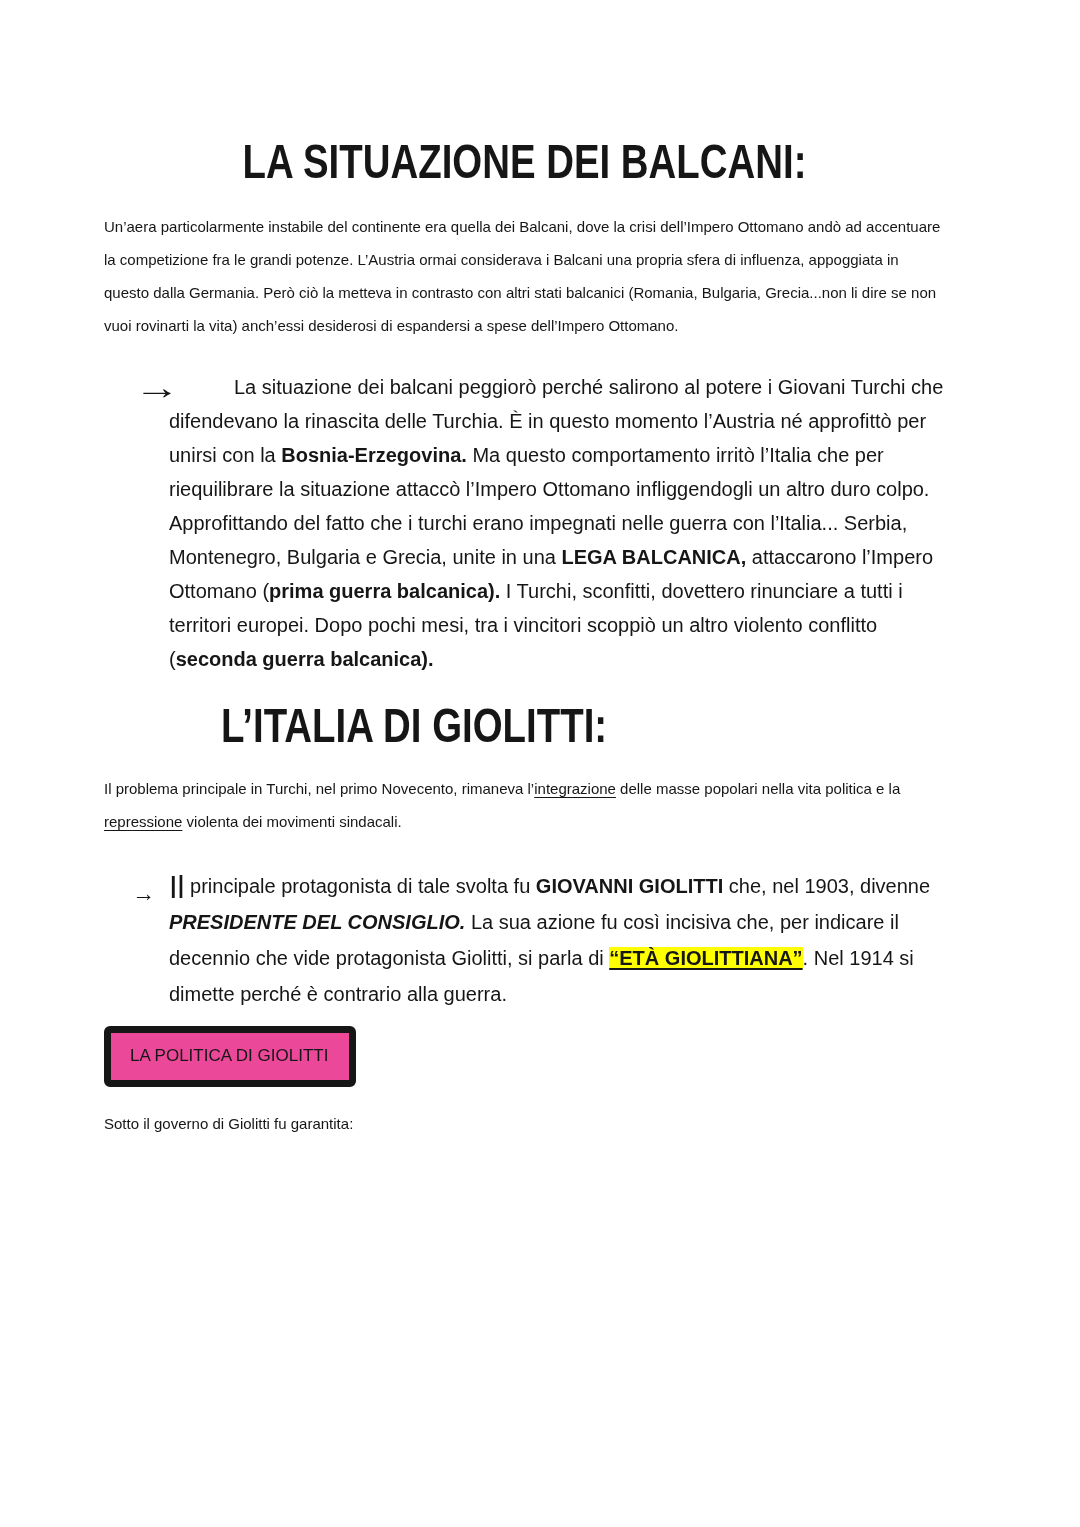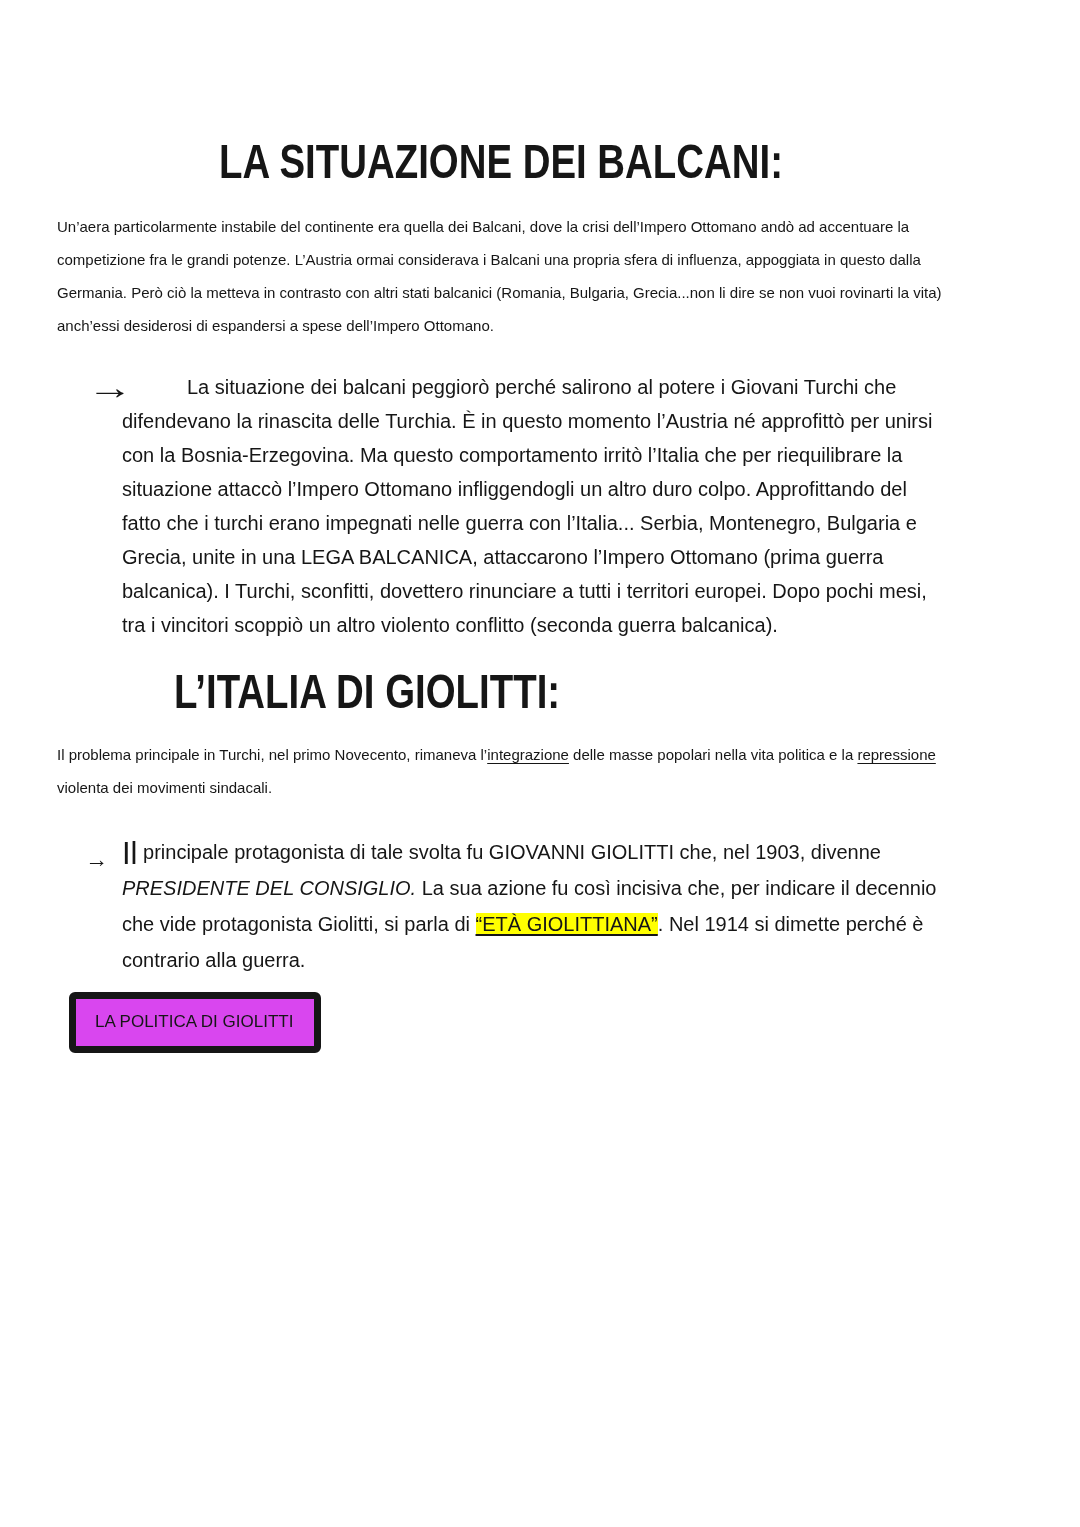--- a/index.html
+++ b/index.html
@@ -4,21 +4,21 @@
 <style>
   * { margin:0; padding:0; box-sizing:border-box; }
   html,body { background:#ffffff; }
   body {
     width:1080px; height:1527px;
     font-family:"Liberation Sans", sans-serif;
     color:var(--ink,#161616);
     overflow:hidden;
     position:relative;
   }
-  .page { padding:138px 135px 0 57px; }
+  .page { padding:138px 135px 0 104px; }
 
   .h1 {
     font-size:48px; font-weight:700; line-height:1;
     text-align:center; white-space:nowrap;
     transform:scaleX(0.80); transform-origin:50% 50%;
   }
   .h2 {
     font-size:48px; font-weight:700; line-height:1;
     margin-top:26px; margin-left:117px; white-space:nowrap;
     transform:scaleX(0.80); transform-origin:0 50%;
@@ -43,35 +43,34 @@
     font-size:34px; line-height:34px; font-weight:400;
     transform:scaleX(1.35); transform-origin:0 50%;
     text-indent:0;
   }
   .arrow-small {
     position:absolute; left:28px; top:14px;
     font-size:23px; line-height:23px; font-weight:400;
     text-indent:0;
   }
 
-  .b  { font-weight:400; }
+  .b  { font-weight:700; }
   .i  { font-style:italic;margin-top:14px; }
   .u  { text-decoration:underline; text-underline-offset:3px; }
   .hl { background:var(--hl,#ffff00); }
   .big{ font-size:31px; line-height:20px; vertical-align:-5px; font-weight:400; }
 
   .box {
     display:inline-block;
     margin-top:14px;
     border:7px solid var(--ink,#161616);
     border-radius:6px;
     padding:13px 21px 14px 19px;
     font-size:17px; line-height:1.2;
-    background:#d946ef;
-    margin-left:12px;
+    background:#ec4899;
   }
 </style>
 </head>
 <body style="background: rgb(255, 255, 255);">
 
 <div class="page">
 
   <h1 class="h1">LA SITUAZIONE DEI BALCANI:</h1>
 
   <p class="para p1"><span>Un’aera particolarmente instabile del continente era quella dei Balcani, dove la crisi dell’Impero Ottomano andò ad accentuare la competizione fra le grandi potenze. L’Austria ormai considerava i Balcani una propria sfera di influenza, appoggiata in questo dalla Germania. Però ciò la metteva in contrasto con altri stati balcanici (Romania, Bulgaria, Grecia...non li dire se non vuoi rovinarti la vita) anch’essi desiderosi di espandersi a spese dell’Impero Ottomano.</span></p>
@@ -88,14 +87,15 @@
   <div class="list-item li2">
     <span class="arrow-small">→</span>
     <span><span class="big">Il</span><span> principale protagonista di tale svolta fu </span><span class="b">GIOVANNI GIOLITTI</span><span> che, nel 1903, divenne </span><span class="b i">PRESIDENTE DEL CONSIGLIO.</span><span> La sua azione fu così incisiva che, per indicare il decennio che vide protagonista Giolitti, si parla di </span><span class="b u hl">“ETÀ GIOLITTIANA”</span><span>. Nel 1914 si dimette perché è contrario alla guerra.</span></span>
   </div>
 
   <div class="box">
     <span>LA POLITICA DI GIOLITTI</span>
   </div>
 
 
+  <p class="para p4"><span>Sotto il governo di Giolitti fu garantita:</span></p>
 
 </div>
 
 </body></html>

